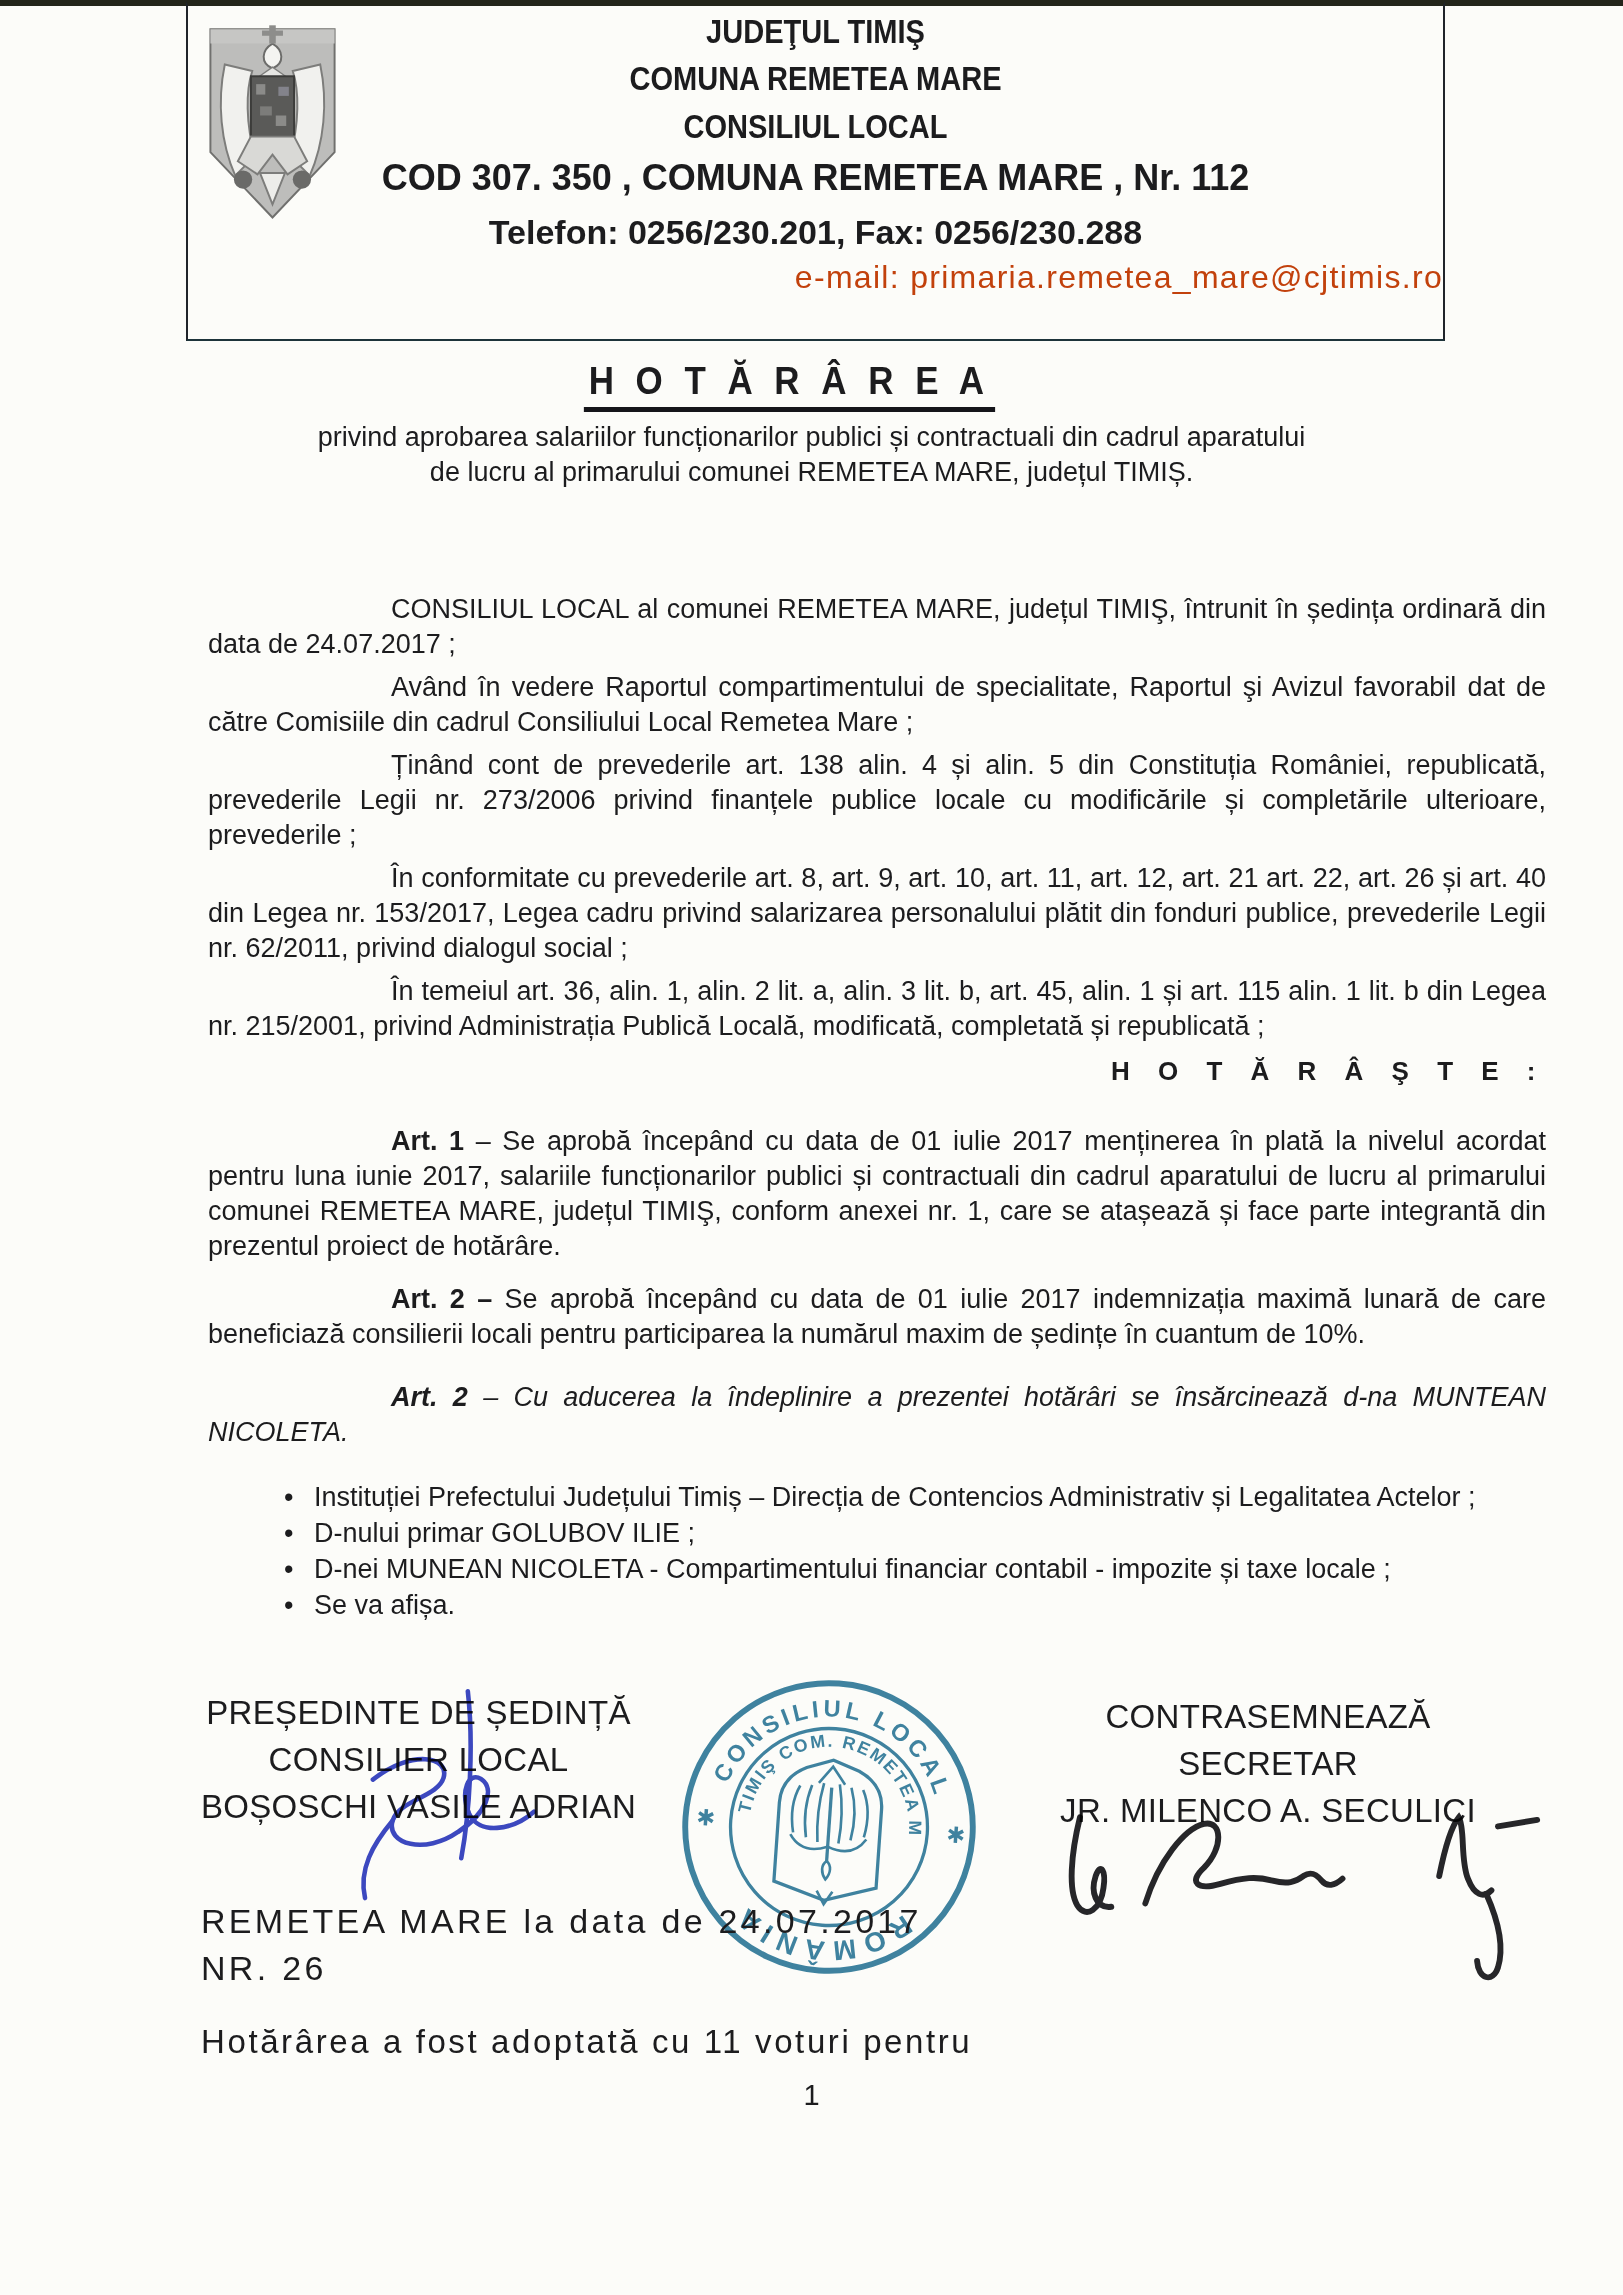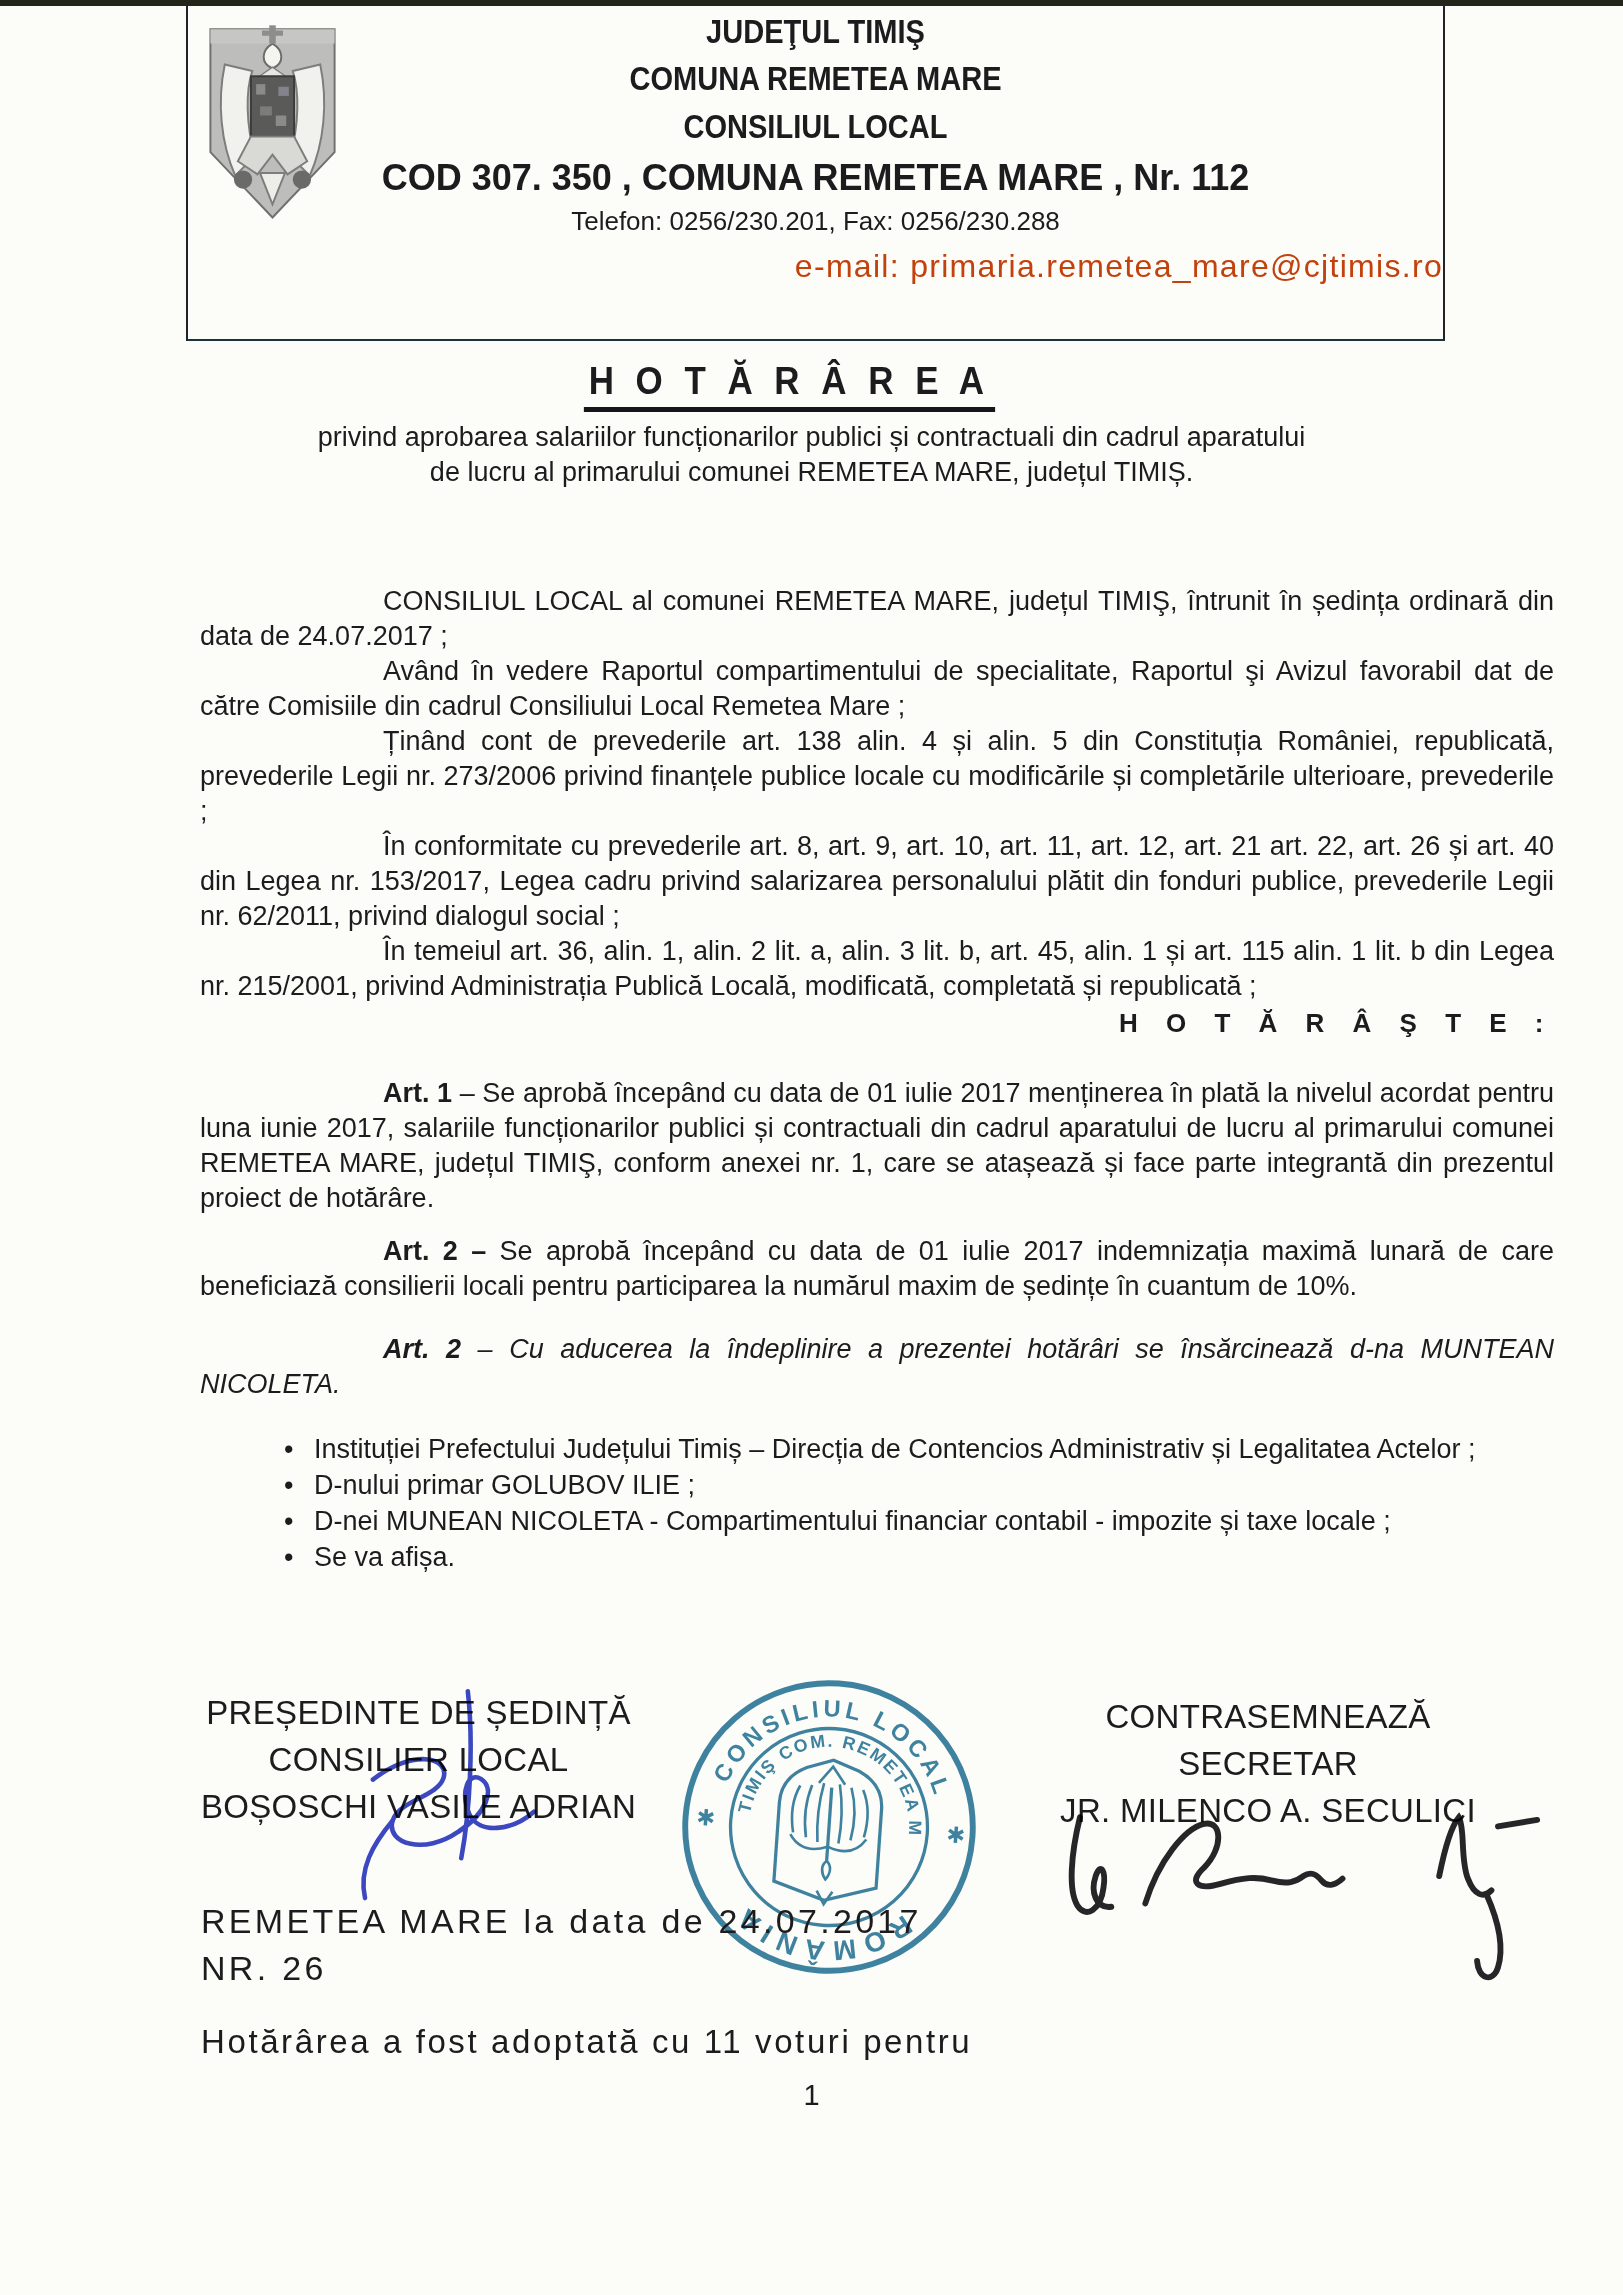--- a/index.html
+++ b/index.html
@@ -20,40 +20,40 @@
     border-top:4.6px solid #23251b;
     box-sizing:border-box;text-align:center;
   }
   .coa{position:absolute;left:17px;top:18.3px;width:135px;height:200px;}
   .h-country{margin-top:10.5px;font-size:34px;letter-spacing:18.3px;font-weight:400;line-height:39px;}
   .h-cond{font-size:33px;font-weight:bold;line-height:38px;transform:scaleX(0.88);transform-origin:center;}
   .h-county{margin-top:7.9px;}
   .h-commune{margin-top:9.2px;}
   .h-council{margin-top:9.2px;}
   .h-address{margin-top:11.8px;font-size:36px;font-weight:bold;line-height:41px;}
-  .h-phone{margin-top:4px;font-size:26px;font-weight:normal;line-height:39px;}
+  .h-phone{margin-top:15px;font-size:34px;font-weight:bold;line-height:39px;}
   .h-email{margin-top:6.5px;font-size:32px;color:#c2410c;letter-spacing:1.3px;line-height:37px;text-align:right;}
 
   
   .title-wrap{position:absolute;left:0;top:360px;width:1623px;text-align:center;}
   .title{
     display:inline-block;position:relative;left:-22px;
     font-size:38px;font-weight:bold;letter-spacing:6.5px;
     border-bottom:5.2px solid #15151a;padding:0 5.2px 3.9px 5.2px;
     transform:scaleX(0.92);transform-origin:center;
   }
   .subtitle{position:absolute;left:0;top:420px;width:1623px;text-align:center;
     font-size:27px;line-height:35px;}
 
   
   .body-text{
     position:absolute;left:200px;top:584px;width:1354px;
     font-size:27px;line-height:35px;text-align:justify;
   }
-  .body-text p{margin:0;text-indent:183px;}
+  .body-text p{margin:8px;text-indent:183px;}
   .decision{
     margin:41px 144px 35px 0;text-align:right;text-indent:0 !important;
     font-size:26px;font-weight:bold;letter-spacing:10.5px;line-height:39px;
   }
   .art{margin-top:18.3px !important;}
   .art-first{margin-top:33px !important;}
   .art-third{margin-top:27.5px !important;font-style:italic;}
   .art-fourth{margin-top:31px !important;}
   .art b{font-weight:bold;}
   .bullets{margin-top:29px;}

